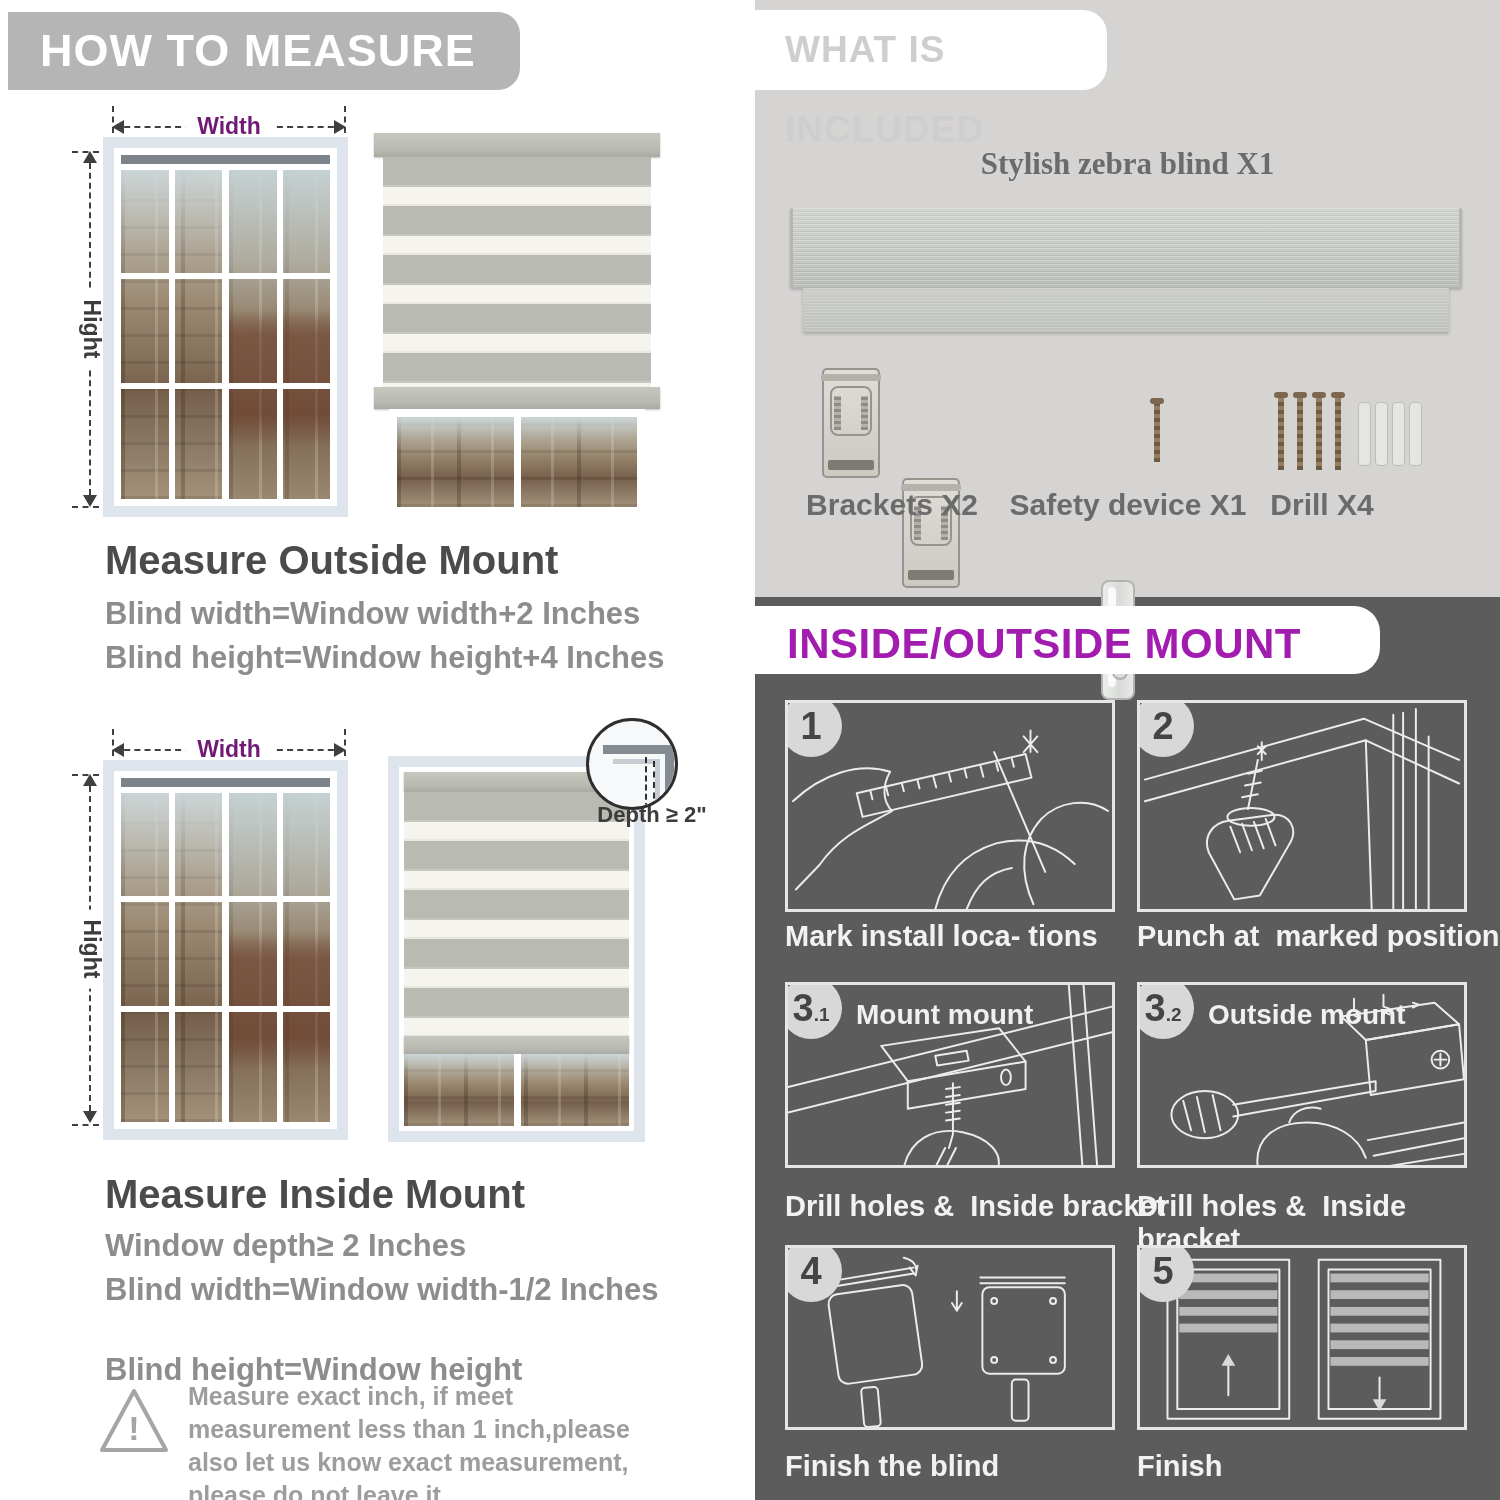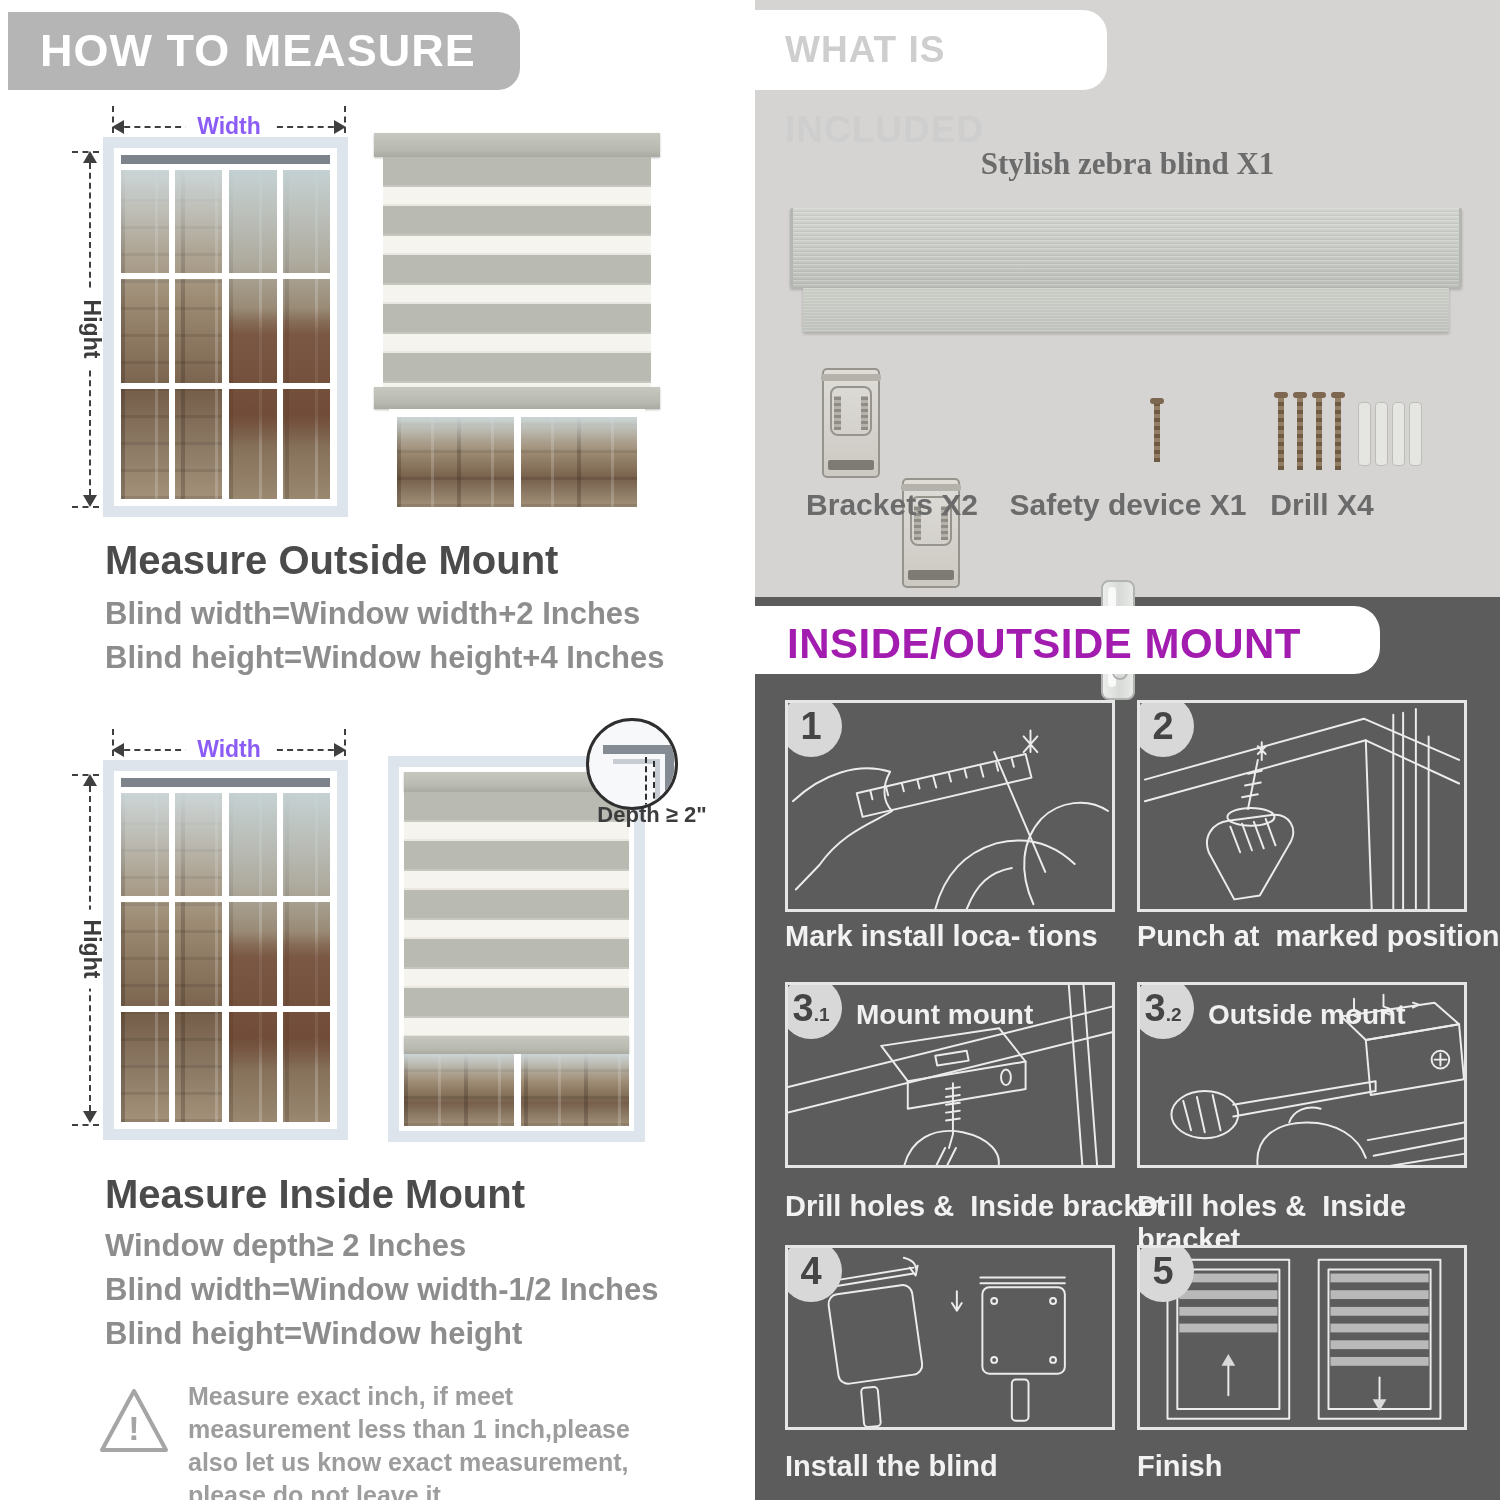--- a/index.html
+++ b/index.html
@@ -37,21 +37,21 @@
   .harrow { border-top:2px dashed #3f3f3f; }
   .varrow { border-left:2px dashed #3f3f3f; }
   .hguide { border-top:2px dashed #3f3f3f; }
   .vguide { border-left:2px dashed #3f3f3f; }
   .ah { position:absolute; width:0; height:0; }
   .ah-left  { left:-2px; top:-8px; border-top:7px solid transparent; border-bottom:7px solid transparent; border-right:12px solid #3f3f3f; }
   .ah-right { right:-2px; top:-8px; border-top:7px solid transparent; border-bottom:7px solid transparent; border-left:12px solid #3f3f3f; }
   .ah-up    { top:-2px; left:-8px; border-left:7px solid transparent; border-right:7px solid transparent; border-bottom:12px solid #3f3f3f; }
   .ah-down  { bottom:-2px; left:-8px; border-left:7px solid transparent; border-right:7px solid transparent; border-top:12px solid #3f3f3f; }
   .alabel { position:absolute; left:50%; top:-15px; transform:translateX(-50%); background:#ffffff;
-    padding:0 12px; font-size:23px; font-weight:bold; color:#8b5cf6; white-space:nowrap; }
+    padding:0 12px; font-size:23px; font-weight:bold; color:#701a75; white-space:nowrap; }
   .vlabel { position:absolute; top:50%; left:0; transform:translate(-50%,-50%) rotate(90deg);
     background:#ffffff; padding:0 10px; font-size:23px; font-weight:bold; color:#3c3c3c; white-space:nowrap; }
 
   
   .rail { background:linear-gradient(180deg,#c6c8c0 0%, #b8bab2 70%, #a9aba3 100%); box-shadow:0 1px 2px rgba(0,0,0,0.25); }
   .stripes { background:repeating-linear-gradient(180deg, #b9bbb3 0 28px, #c6c8c0 28px 30px, #f5f4ee 30px 47px, #e9e7e0 47px 49px); }
   .blind-under { background:#ffffff; padding:8px; }
   .blind-under .glass { position:relative; width:100%; height:100%; }
   .mullion { position:absolute; left:50%; top:0; bottom:0; width:7px; margin-left:-3px; background:#ffffff; }
 
@@ -206,21 +206,21 @@
   <div style="position:absolute; left:14px; top:24px; width:62px; height:62px; border-top:9px solid #858b92; border-right:9px solid #858b92;"></div>
   <div style="position:absolute; left:24px; top:38px; width:42px; height:48px; border-top:5px solid #c6ccd2; border-right:5px solid #c6ccd2;"></div>
   <div style="position:absolute; left:56px; top:36px; height:52px; border-left:2px dashed #2e2e2e;"></div>
   <div style="position:absolute; left:64px; top:40px; height:48px; border-left:2px dashed #2e2e2e;"></div>
 </div>
 <div class="abs depth-label" style="left:572px; top:802px; width:160px;">Depth ≥ 2"</div>
 
 <div class="abs measure-heading" style="left:105px; top:1172px;">Measure Inside Mount</div>
 <div class="abs measure-line" style="left:105px; top:1228px;">Window depth≥ 2 Inches</div>
 <div class="abs measure-line" style="left:105px; top:1272px;">Blind width=Window width-1/2 Inches</div>
-<div class="abs measure-line" style="left:105px; top:1316px;">Blind height=Window height</div>
+<div class="abs measure-line" style="left:105px; top:1352px;">Blind height=Window height</div>
 
 <div class="abs" style="left:96px; top:1384px; width:76px; height:76px;">
   <svg width="76" height="76" viewBox="0 0 76 76">
     <path d="M38 7 L70 66 H6 Z" fill="none" stroke="#a5a5a5" stroke-width="4" stroke-linejoin="round"></path>
   </svg>
   <span class="warn-mark">!</span>
 </div>
 <div class="abs warning-text" style="left:188px; top:1380px; width:478px;">Measure exact inch, if meet measurement less than 1 inch,please also let us know exact measurement, please do not leave it</div>
 
 <div class="abs right-light"></div>
@@ -355,21 +355,21 @@
     <circle class="ln" cx="210" cy="114" r="3"></circle>
       <circle class="ln" cx="270" cy="114" r="3"></circle>
     <rect class="ln" x="228" y="134" width="17" height="42" rx="4"></rect>
   </svg>
   <div class="badge">
     <span class="num">4</span>
       <span class="sub"></span>
   </div>
   <div class="tile-title"></div>
 </div>
-<div class="abs caption" style="left:785px; top:1450px;">Install the blind</div>
+<div class="abs caption" style="left:785px; top:1450px;">Finish the blind</div>
 
 <div class="abs tile" style="left:1137px; top:1245px; width:330px; height:185px;">
   <svg viewBox="0 0 330 185">
     <rect class="ln" x="28" y="12" width="124" height="162"></rect>
     <rect class="ln" x="38" y="22" width="104" height="142"></rect>
     <rect class="fillbar" x="40" y="26" width="100" height="9"></rect>
     <rect class="fillbar" x="40" y="43" width="100" height="9"></rect>
     <rect class="fillbar" x="40" y="60" width="100" height="9"></rect>
     <rect class="fillbar" x="40" y="77" width="100" height="9"></rect>
     <path class="ln" d="M90 150 V116"></path>

